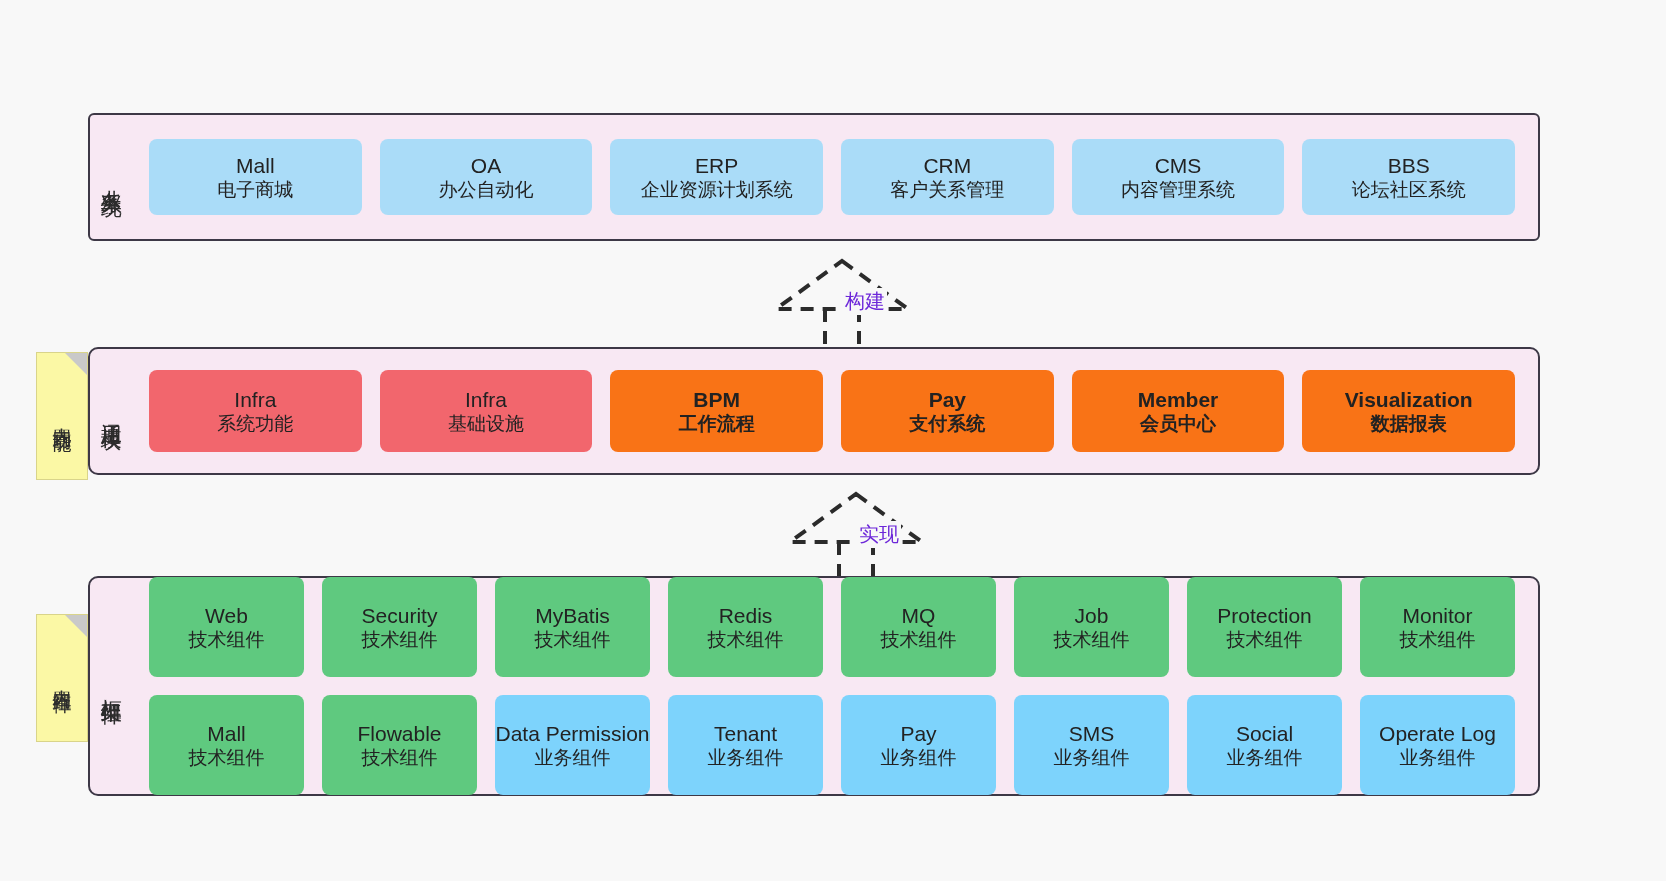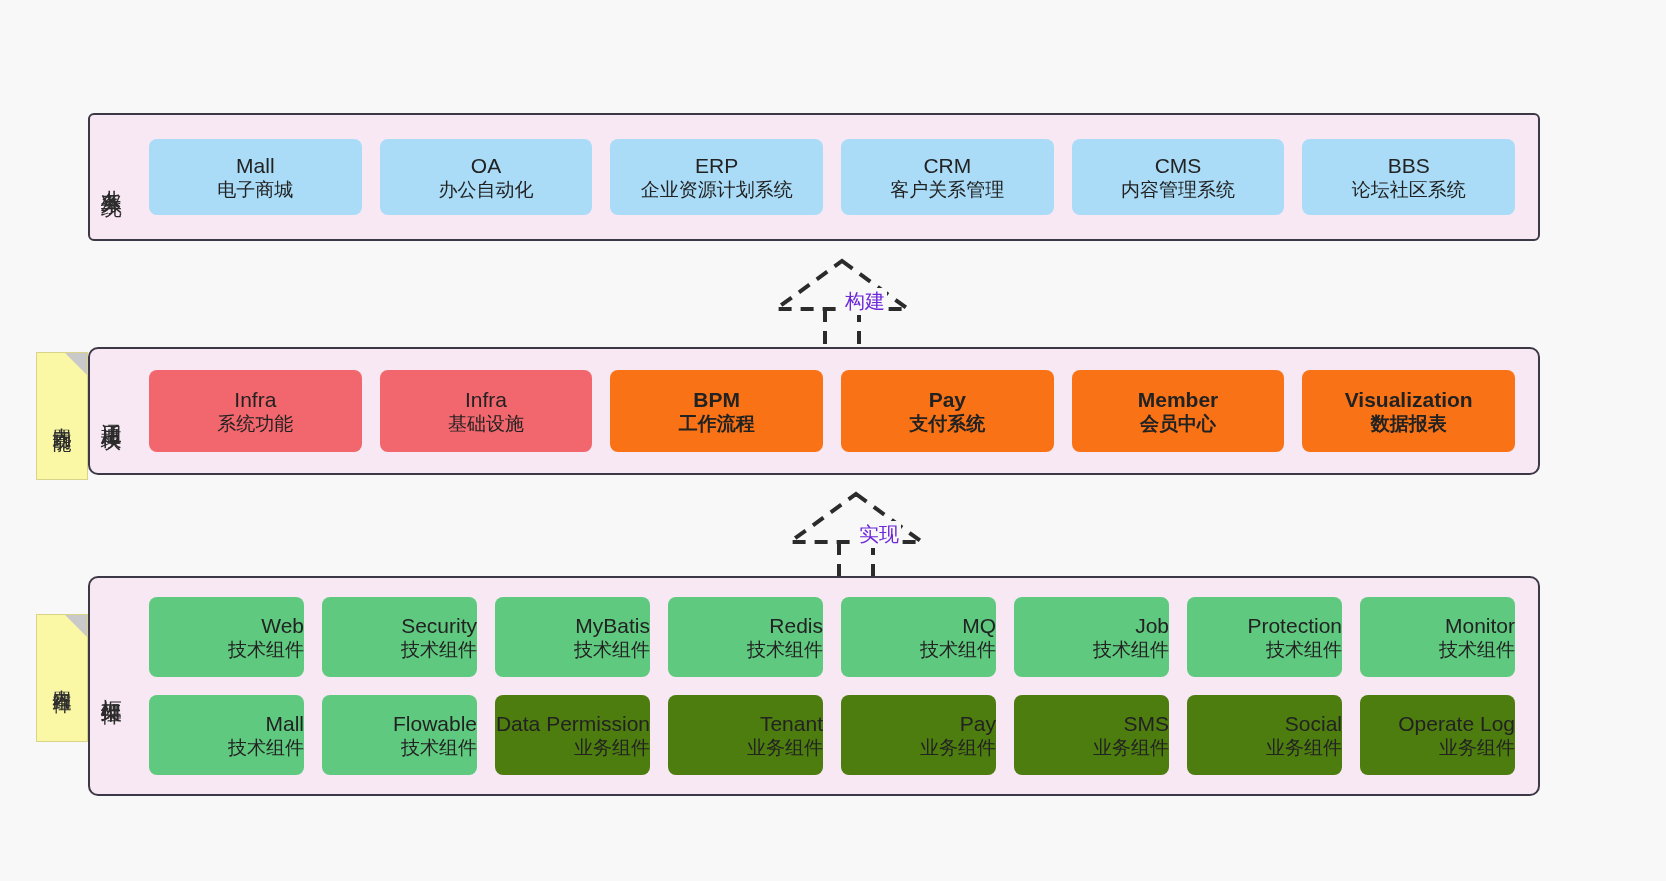--- a/index.html
+++ b/index.html
@@ -69,33 +69,33 @@
     line-height: 1.22;
     user-select: none;
   }
   .node .t1 { font-size: 21px; }
   .node .t2 { font-size: 19px; }
 
   .blue  { background: #aadcf8; }
   .red   { background: #f2666d; }
   .pink  { background: #f97316; font-weight: bold; }
   .green { background: #5fc97f; }
-  .lgreen{ background: #4d7c0f; }
+  .lgreen{ background: #7dd3fc; }
 
   
   #layer-business { left: 88px; top: 113px; width: 1452px; height: 128px; border-radius: 6px; }
   #layer-business .node { height: 76px; }
 
   
   #layer-modules { left: 88px; top: 347px; width: 1452px; height: 128px; }
   #layer-modules .node { height: 82px; }
 
   
   #layer-framework { left: 88px; top: 576px; width: 1452px; height: 220px; }
-  #layer-framework .node { height: 80px; align-items: flex-end; }
+  #layer-framework .node { height: 100px; }
   #layer-framework .layer-body { gap: 18px; }
 
   
   .sticky {
     position: absolute;
     width: 52px;
     background: #fbf8a5;
     border: 1px solid #d9d48a;
     display: flex;
     align-items: center;

